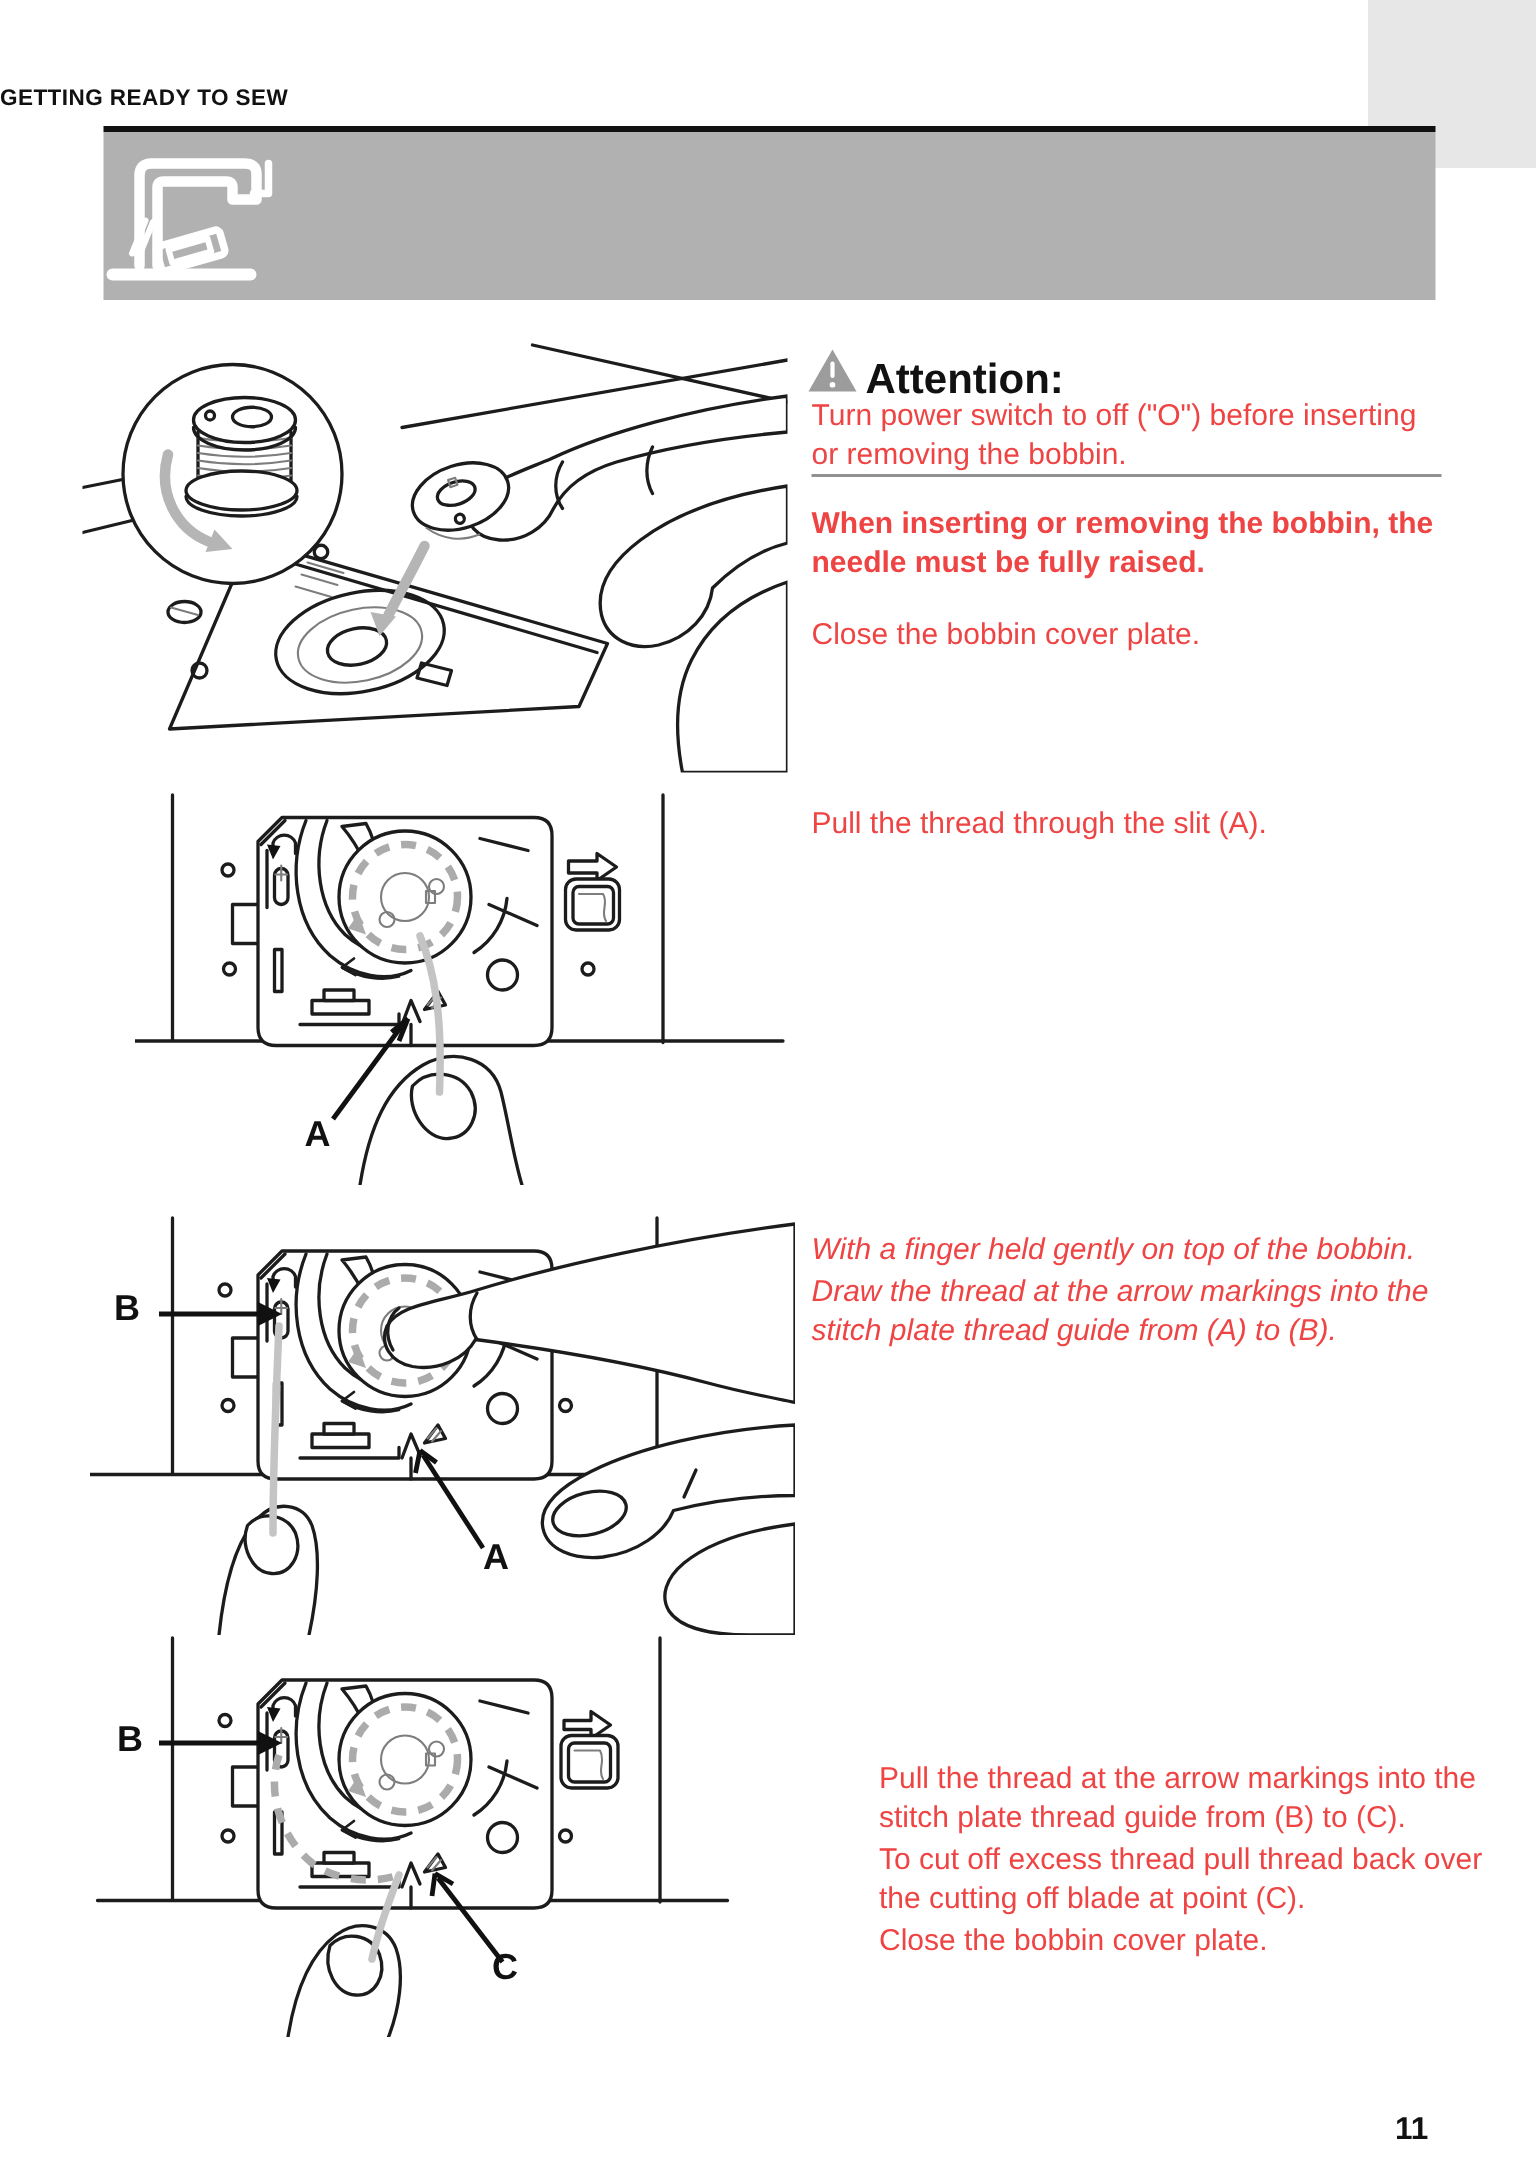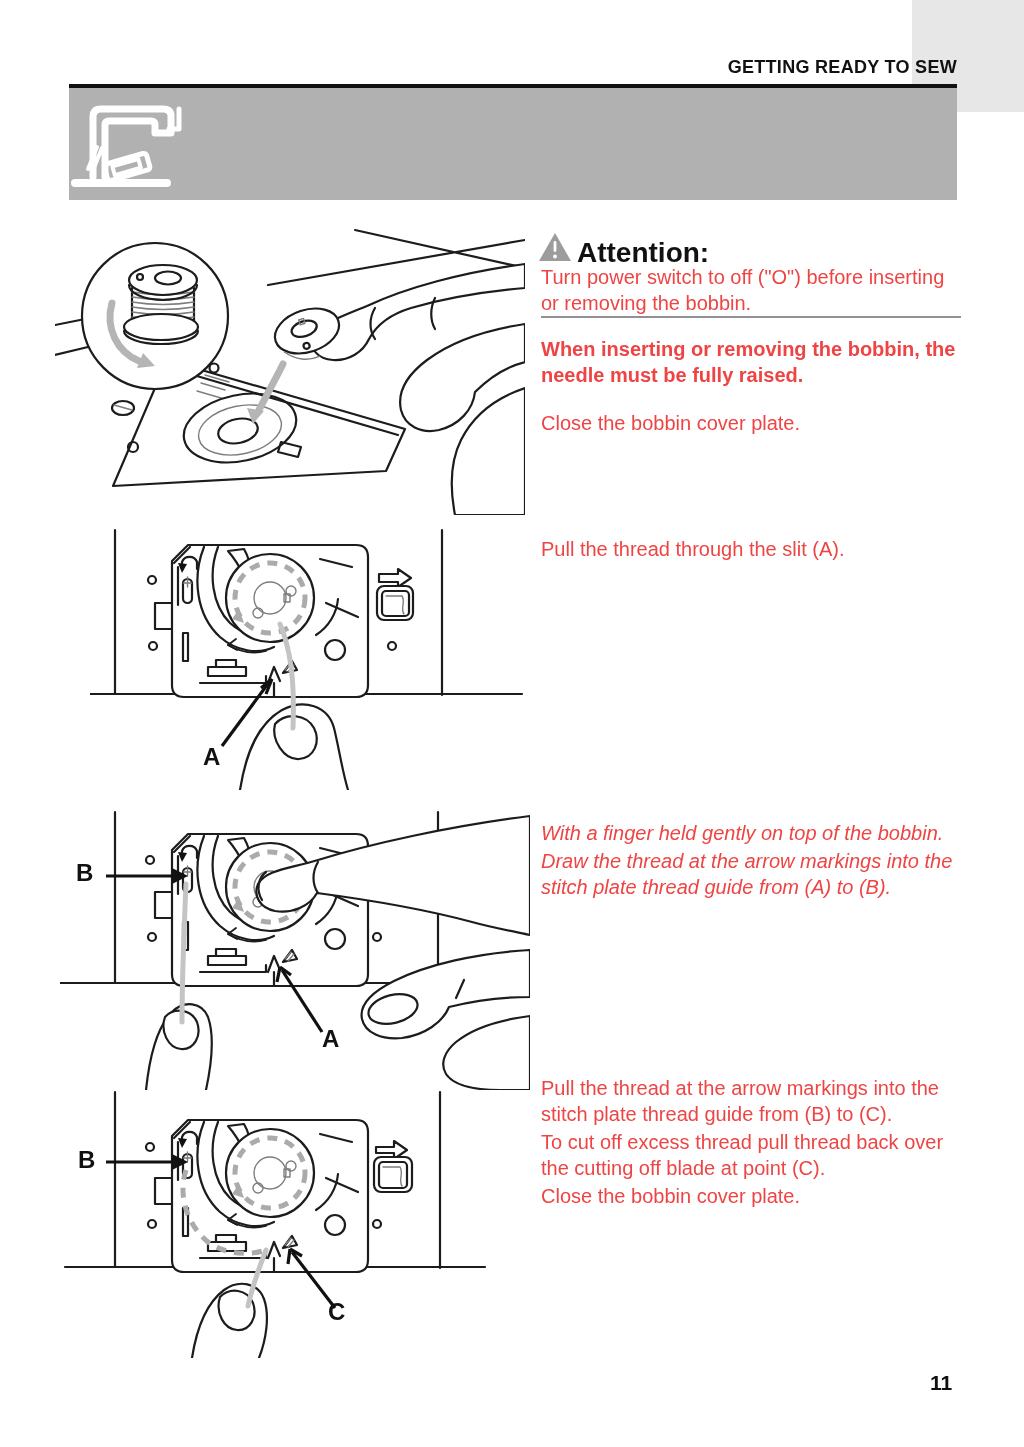--- a/index.html
+++ b/index.html
@@ -1,33 +1,33 @@
 <!DOCTYPE html>
 <html style="--title-bar: #b1b1b1; --corner-box: #e7e7e7; --rule-black: #111111; --warning-triangle: #9c9c9c; --thread-gray: #c4c4c4; --dashed-gray: #ababab; --line-art: #1c1c1c;"><head>
 <meta charset="utf-8">
 <style>
   html,body{margin:0;padding:0;background:#ffffff;}
   .page{position:relative;width:1024px;height:1447px;background:#fff;overflow:hidden;
         font-family:"Liberation Sans","DejaVu Sans",sans-serif;color:#1a1a1a;}
   .corner{position:absolute;right:0;top:0;width:112px;height:112px;background:var(--corner-box,#e7e7e7);}
-  .hdr{position:absolute;top:57px;left:0;width:957px;text-align:right;font-weight:bold;
-       font-size:18px;letter-spacing:.3px;color:#111;}
+  .hdr{position:absolute;top:57px;left:0;width:957px;text-align:left;font-weight:bold;
+       font-size:15px;letter-spacing:.3px;color:#111;}
   .rule{position:absolute;left:69px;top:84px;width:888px;height:4px;background:var(--rule-black,#111);}
   .titlebar{position:absolute;left:69px;top:88px;width:888px;height:112px;background:var(--title-bar,#b1b1b1);}
   .titlebar h1{position:absolute;left:90px;top:50px;margin:0;font-size:43px;font-weight:bold;
                color:#111;letter-spacing:-.5px;}
   .micon{position:absolute;left:-6px;top:9px;}
   .tc{position:absolute;left:541px;width:420px;font-size:20px;line-height:26px;color:#ef4444;}
   .tc p{margin:0 0 2px 0;}
   .tc p.b{font-weight:bold;margin-bottom:22px;}
   .attn-label{position:absolute;left:577px;top:237px;font-size:28px;font-weight:bold;color:#111;}
   .attn-icon{position:absolute;left:537px;top:231px;}
   .sep{position:absolute;left:541px;top:316px;width:420px;height:2px;background:#919191;}
   .figlab{position:absolute;font-size:24px;font-weight:bold;color:#111;}
-  .pagenum{position:absolute;left:930px;top:1371px;font-size:21px;font-weight:bold;color:#111;}
+  .pagenum{position:absolute;left:930px;top:1408px;font-size:21px;font-weight:bold;color:#111;}
   figure{margin:0;padding:0;position:absolute;}
   
   .lart{stroke:var(--line-art,#1c1c1c);stroke-width:2.2;fill:none;stroke-linecap:round;stroke-linejoin:round;}
   .wf{fill:#ffffff;}
   .thin{stroke-width:1.4;stroke:#7d7d7d;}
   .gs{stroke:var(--thread-gray,#c4c4c4);stroke-width:5;fill:none;stroke-linecap:round;}
   .gd{stroke:var(--dashed-gray,#ababab);stroke-width:5;fill:none;stroke-dasharray:10 8;stroke-linecap:butt;}
   .gf{fill:var(--dashed-gray,#ababab);stroke:none;}
   .ga{stroke:#b5b5b5;stroke-width:7;fill:none;stroke-linecap:round;}
   .gaf{fill:#b5b5b5;stroke:none;}
@@ -311,20 +311,20 @@
 
   <div class="tc" style="top:536px;">
     <p>Pull the thread through the slit (A).</p>
   </div>
 
   <div class="tc" style="top:820px;font-style:italic;">
     <p>With a finger held gently on top of the bobbin.</p>
     <p>Draw the thread at the arrow markings into the stitch plate thread guide from (A) to (B).</p>
   </div>
 
-  <div class="tc" style="top:1075px;">
+  <div class="tc" style="top:1173px;margin-left:45px;">
     <p>Pull the thread at the arrow markings into the stitch plate thread guide from (B) to (C).</p>
     <p>To cut off excess thread pull thread back over the cutting off blade at point (C).</p>
     <p>Close the bobbin cover plate.</p>
   </div>
 
   <div class="pagenum">11</div>
 </div>
 
 </body></html>

